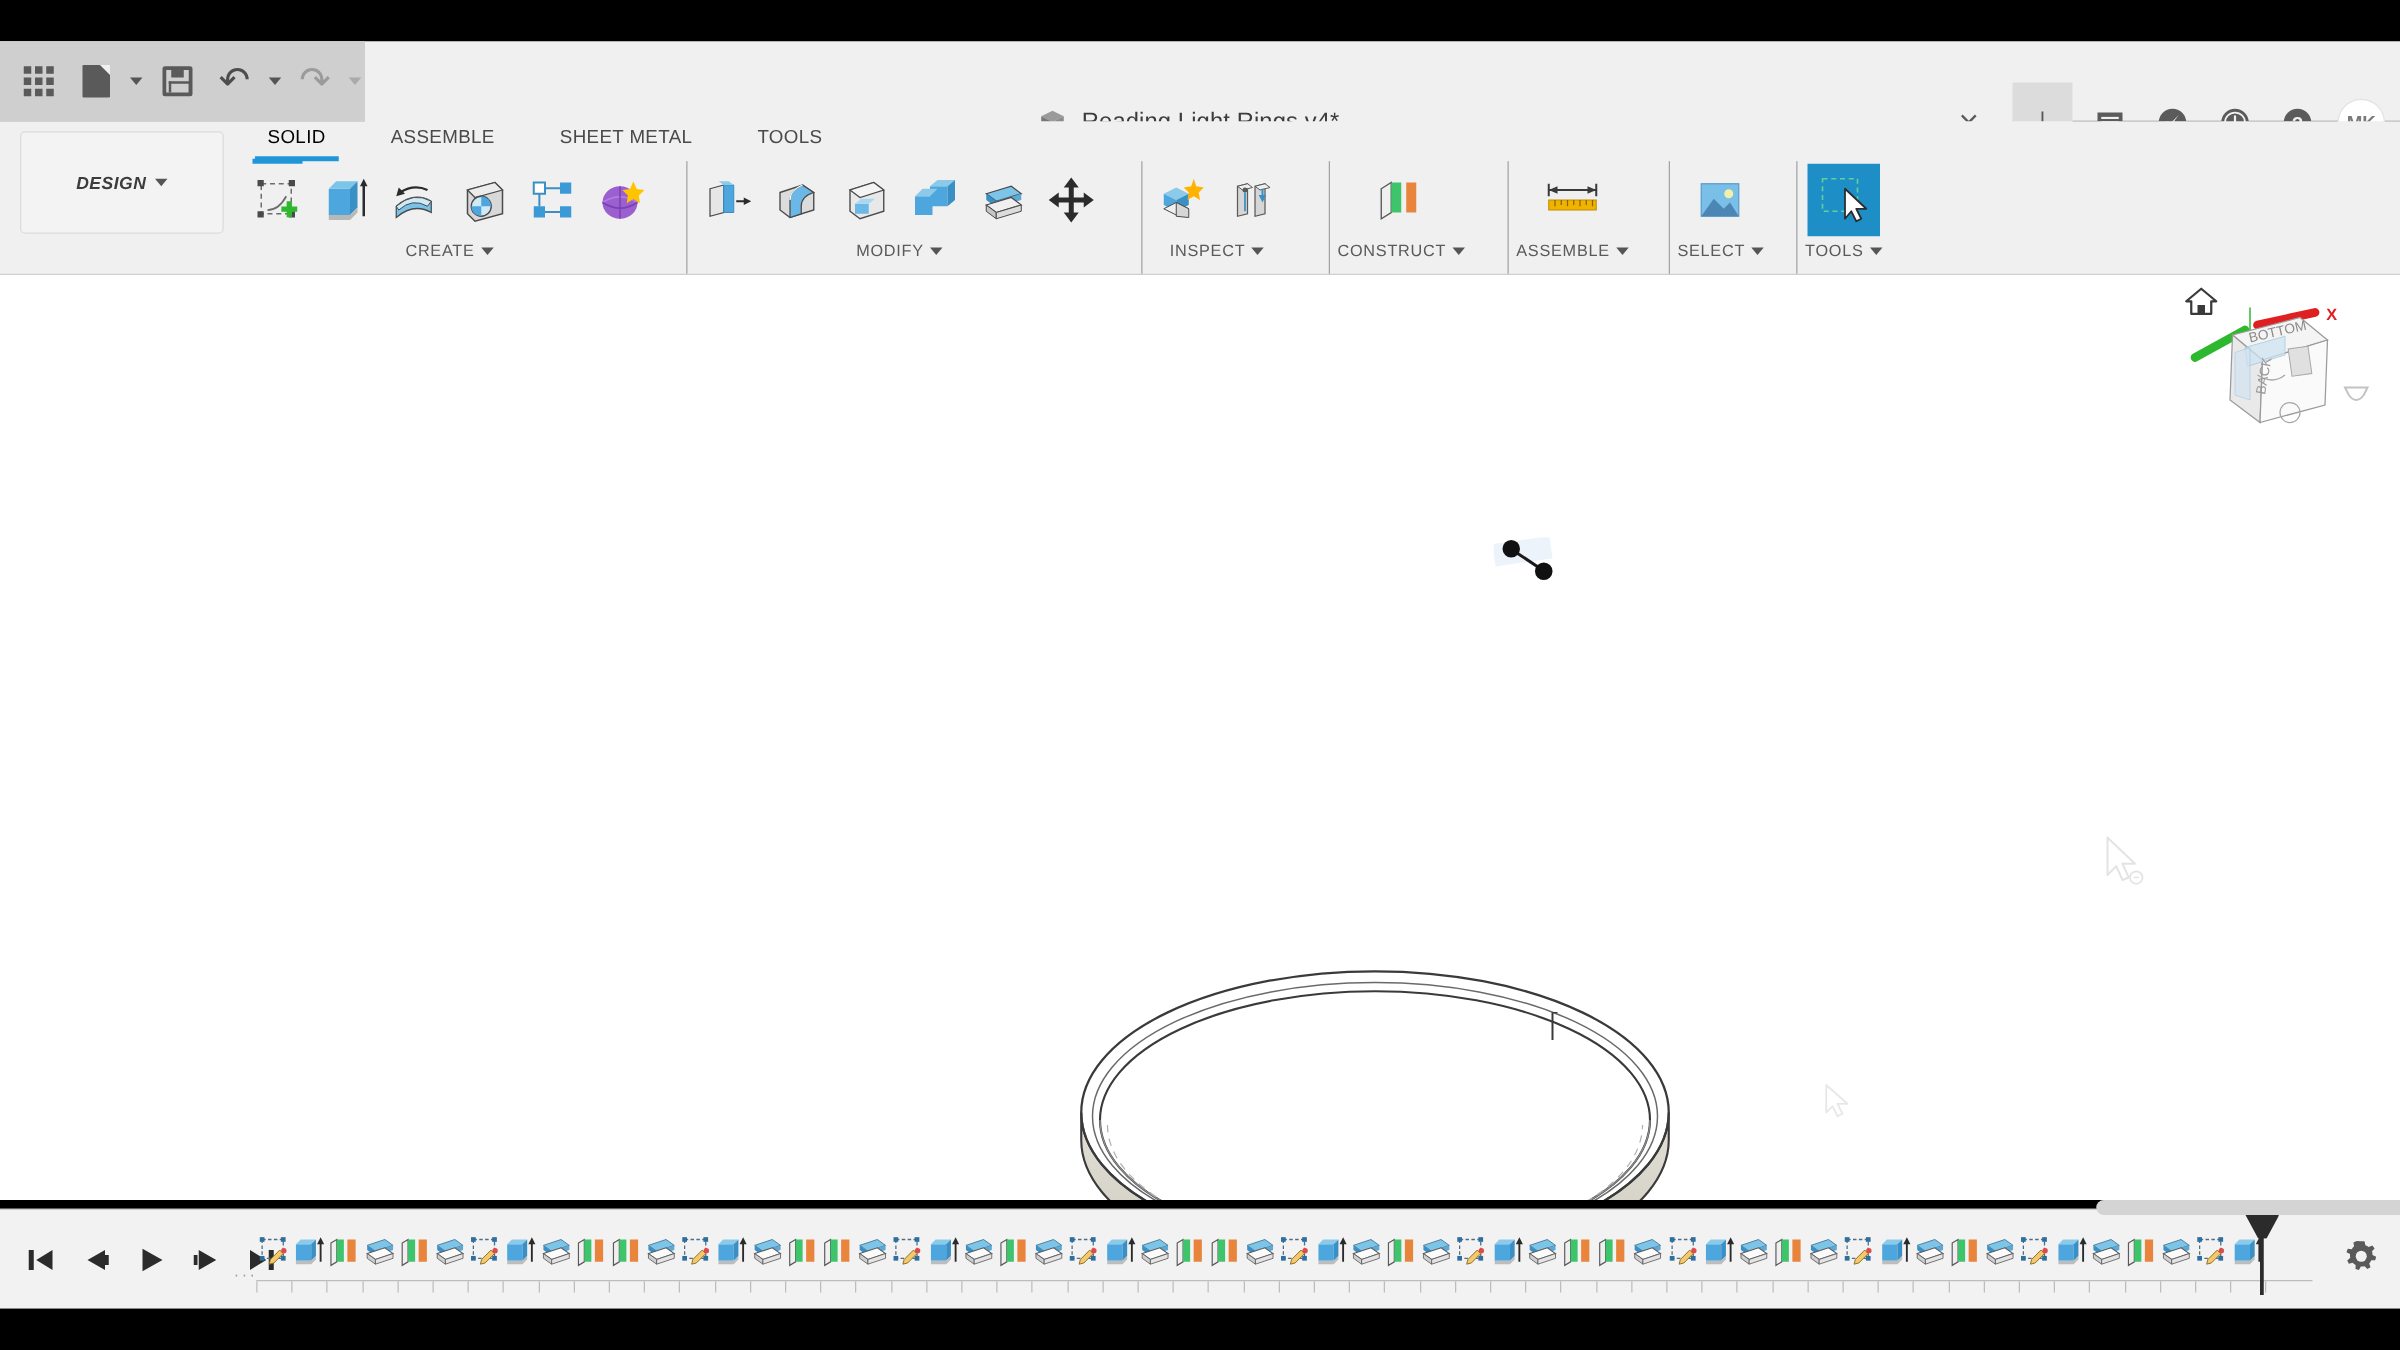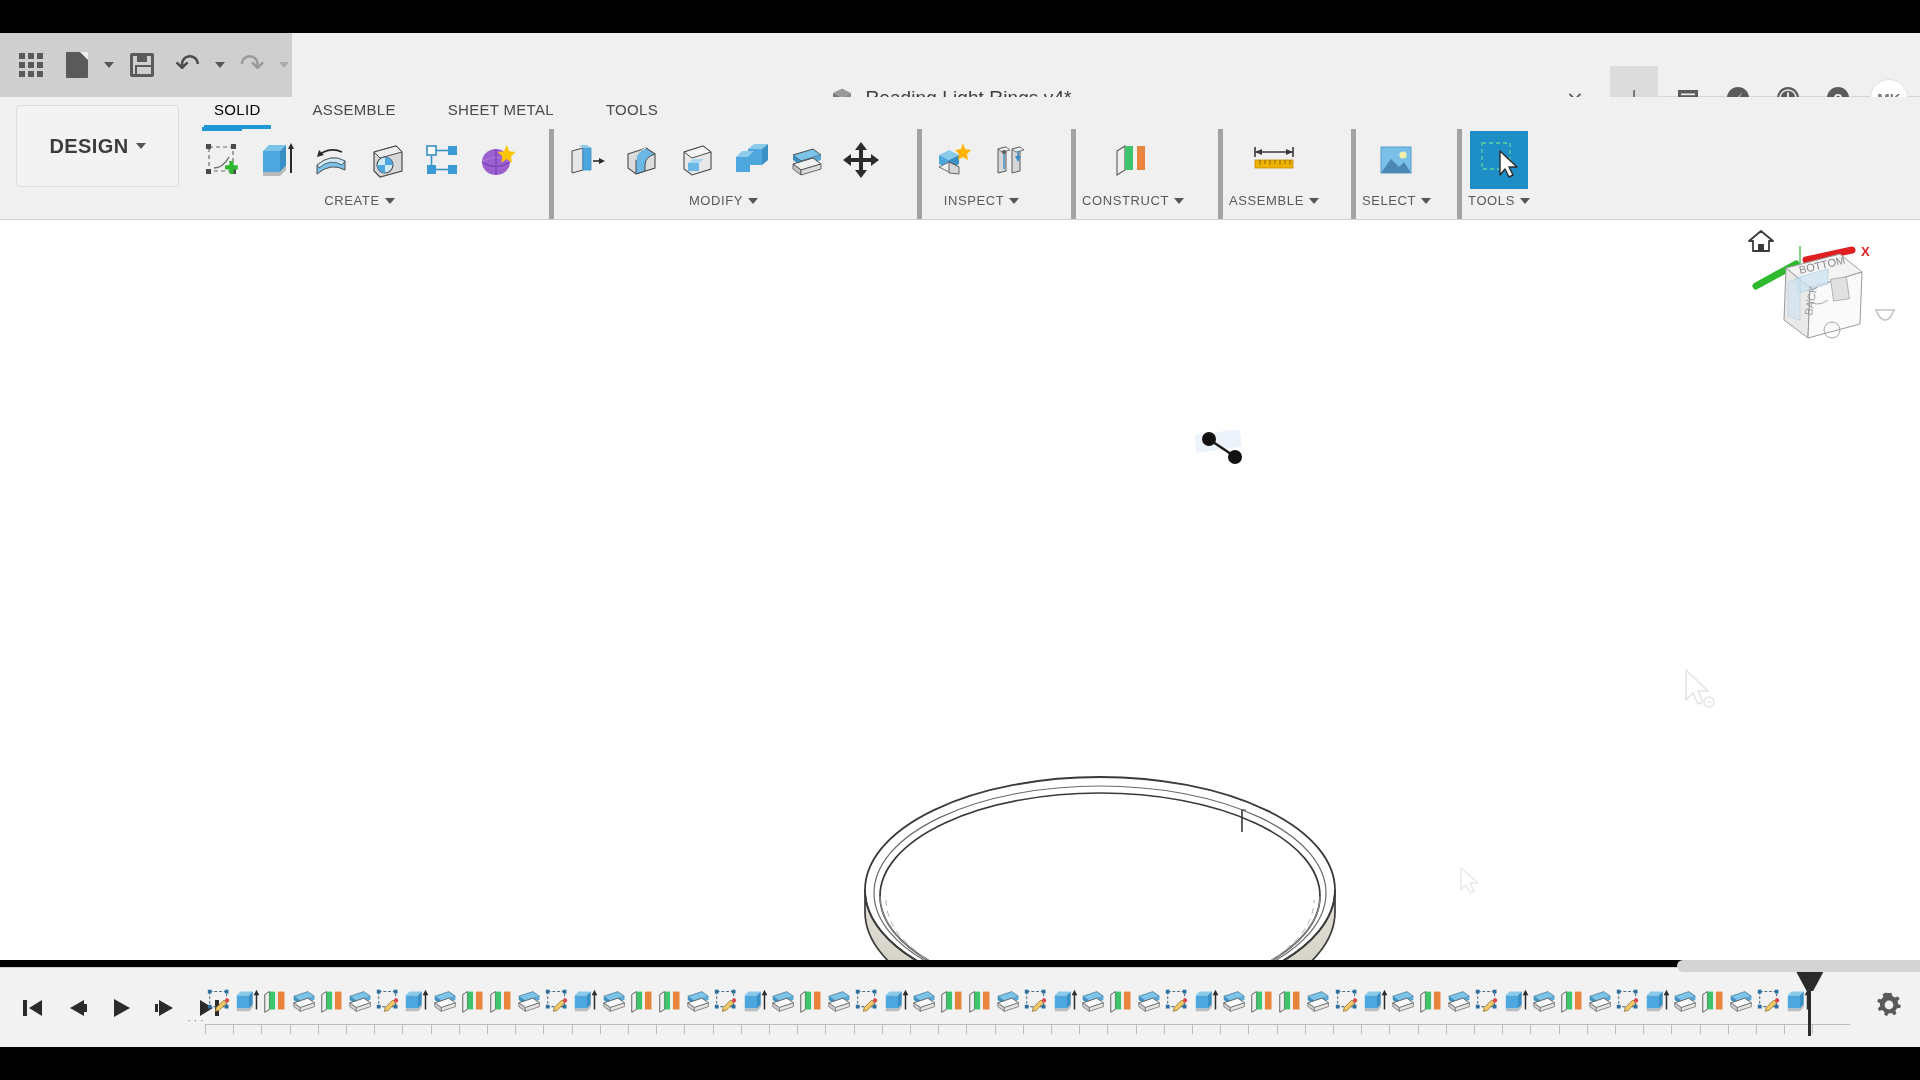--- a/index.html
+++ b/index.html
@@ -99,25 +99,25 @@
   }
   .rtab.active { color:#000000; }
   .rtab.active::after {
     content:""; position:absolute; left:16px; right:16px; bottom:-2px; height:4px; background:#2196d6;
   }
   .workspace-box {
     position:absolute; left:16px; top:8px; width:163px; height:82px;
     border:1px solid #dcdcdc; border-radius:4px; background:#f3f3f3;
     display:flex; align-items:center; justify-content:center; gap:7px; cursor:pointer;
   }
-  .ws-label { font-size:20px; color:#3c3c3c; font-weight:bold; letter-spacing:0.4px; }
+  .ws-label { font-size:14px; color:#3c3c3c; font-weight:bold; letter-spacing:0.4px;font-style:italic; }
 
   .panels { position:absolute; left:190px; top:32px; height:90px; display:flex; align-items:flex-start; }
   .panel { position:relative; height:90px; display:flex; flex-direction:column; align-items:center; padding:0 6px; }
-  .panel + .panel { border-left:5px solid #a3a3a3; }
+  .panel + .panel { border-left:1px solid #a3a3a3; }
   .panel-row { display:flex; align-items:center; gap:3px; height:62px; }
   .panel-label {
     font-size:13px; color:#5a5a5a; letter-spacing:0.6px; display:flex; align-items:center; gap:5px;
     margin-top:2px; cursor:pointer;
   }
   .tool {
     width:52px; height:56px; display:flex; align-items:center; justify-content:center;
     cursor:pointer; border-radius:3px; position:relative;
   }
   .tool.sel-active { background:#1e8fc6; }

